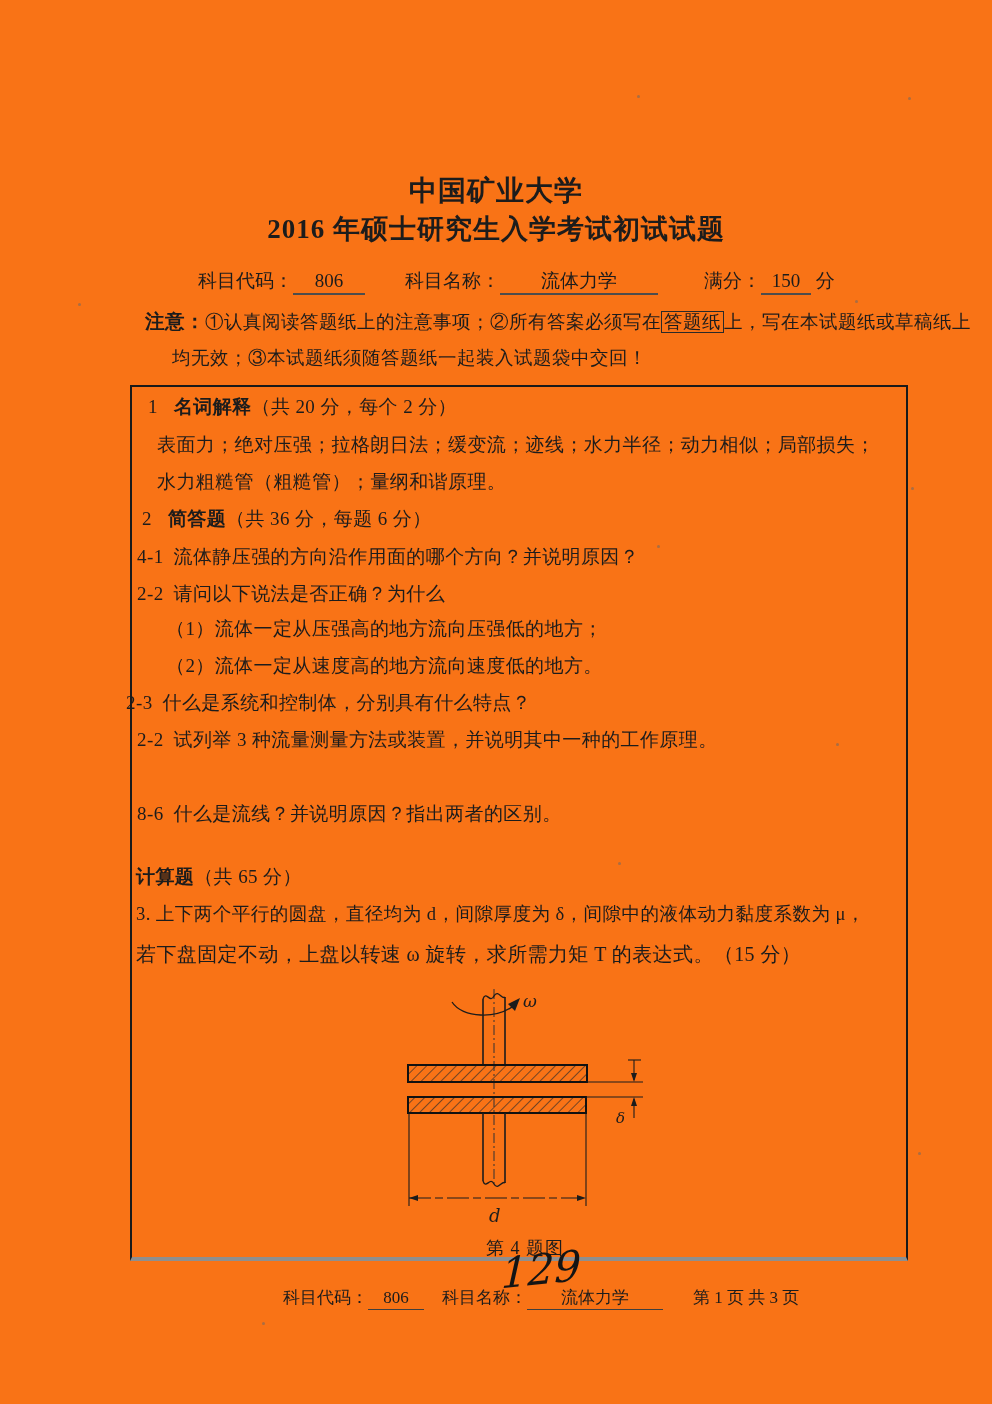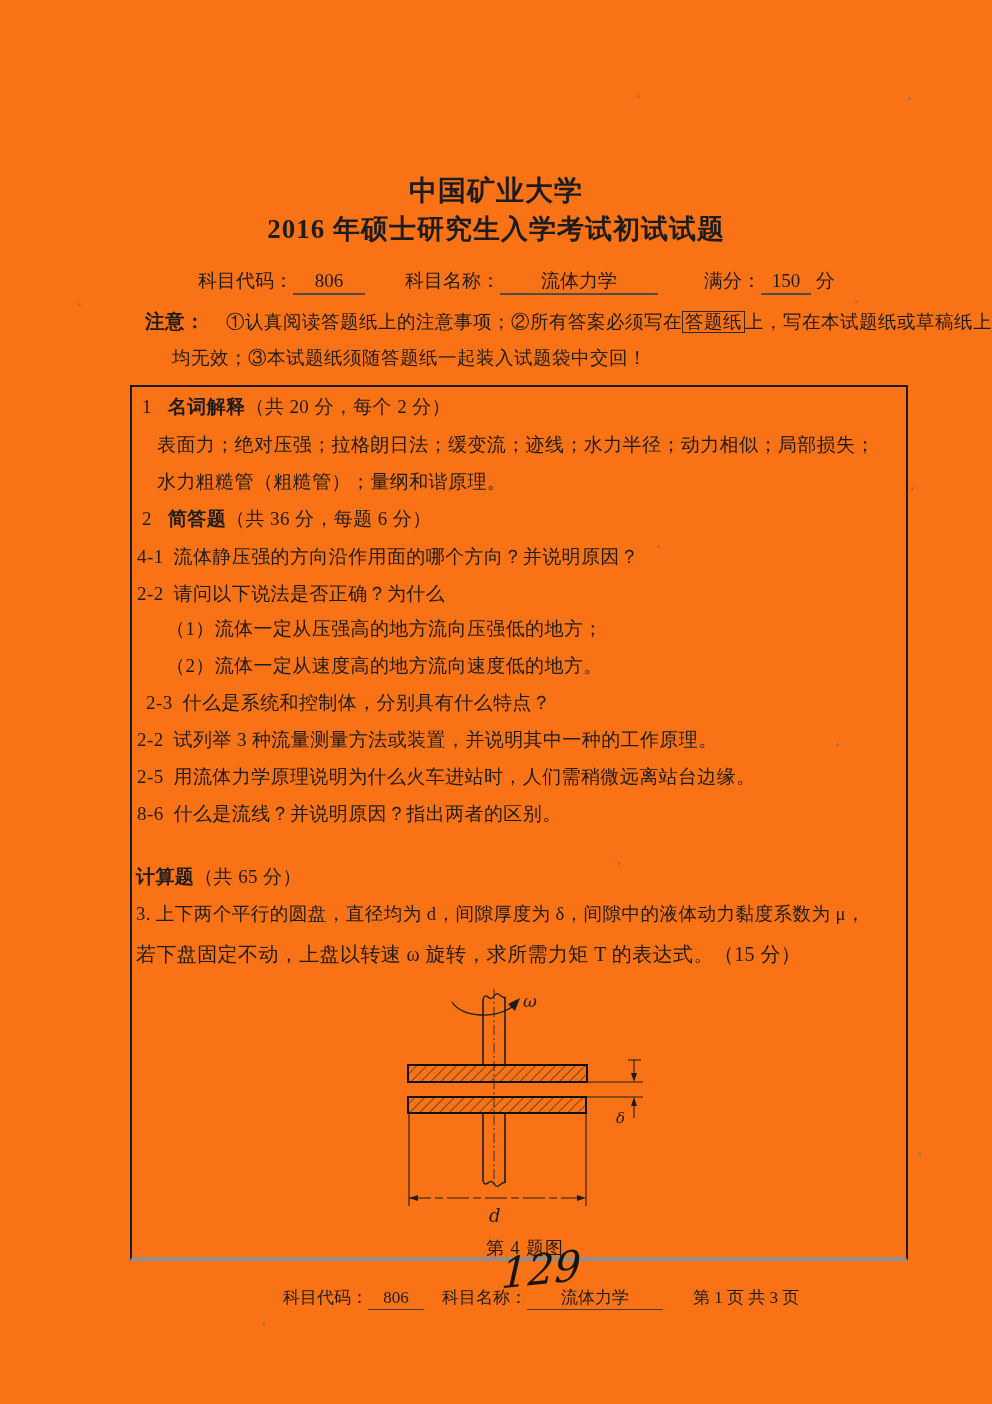--- a/index.html
+++ b/index.html
@@ -17,21 +17,21 @@
     left:0; right:0; top:211px; text-align:center;
     font-size:27px; font-weight:bold; letter-spacing:1px;
   }
   .metaline { left:198px; top:268px; font-size:19px; }
   .uv { display:inline-block; text-align:center; border-bottom:2px solid #4d4d4d; line-height:24px; }
   .w-code { width:72px; }
   .w-name { width:158px; }
   .w-score { width:50px; }
   .ml18 { margin-left:18px; } .ml30 { margin-left:30px; } .ml40 { margin-left:40px; } .ml46 { margin-left:46px; }
   .notice1 { left:145px; top:308px; font-size:18.5px; letter-spacing:0.5px; }
-  .notice-label { font-size:19.5px; font-weight:bold; margin-right:21px; }
+  .notice-label { font-size:19.5px; font-weight:bold; margin-right:0; }
   .boxed { border:1.5px solid #2a2a2a; padding:0 2px; }
   .notice2 { left:172px; top:345px; font-size:18.5px; letter-spacing:0.5px; }
   .qbox {
     left:130px; top:385px; width:774px; height:870px;
     border:2px solid #1a1a1a; border-bottom:4px solid #8f8f8f;
   }
   .row { position:absolute; white-space:nowrap; font-size:19px; letter-spacing:0.4px; }
   .qnum { display:inline-block; margin-right:16px; }
   .qno  { display:inline-block; margin-right:10px; }
   .qtitle { font-weight:bold; }
@@ -64,46 +64,43 @@
     <span>分</span>
   </div>
 
   <div class="abs notice1">
     <span class="notice-label">注意：</span><span>①认真阅读答题纸上的注意事项；②所有答案必须写在</span><span class="boxed">答题纸</span><span>上，写在本试题纸或草稿纸上</span>
   </div>
   <div class="abs notice2">均无效；③本试题纸须随答题纸一起装入试题袋中交回！</div>
 
   <div class="abs qbox"></div>
 
-  <div class="row" style="top:394px;left:142px">
+  <div class="row" style="top:394px;left:148px">
     <span class="qnum">1</span><span class="qtitle">名词解释</span><span>（共 20 分，每个 2 分）</span>
   </div>
   <div class="row" style="top:432px;left:157px">表面力；绝对压强；拉格朗日法；缓变流；迹线；水力半径；动力相似；局部损失；</div>
   <div class="row" style="top:469px;left:157px">水力粗糙管（粗糙管）；量纲和谐原理。</div>
 
   <div class="row" style="top:506px;left:142px">
     <span class="qnum">2</span><span class="qtitle">简答题</span><span>（共 36 分，每题 6 分）</span>
   </div>
 
   <div class="row" style="top:544px;left:137px">
     <span class="qno">4-1</span><span>流体静压强的方向沿作用面的哪个方向？并说明原因？</span>
   </div>
   <div class="row" style="top:581px;left:137px">
     <span class="qno">2-2</span><span>请问以下说法是否正确？为什么</span>
   </div>
   <div class="row" style="top:616px;left:166px">（1）流体一定从压强高的地方流向压强低的地方；</div>
   <div class="row" style="top:653px;left:166px">（2）流体一定从速度高的地方流向速度低的地方。</div>
-  <div class="row" style="top:690px;left:146px">
+  <div class="row" style="top:690px;left:126px">
     <span class="qno">2-3</span><span>什么是系统和控制体，分别具有什么特点？</span>
   </div>
   <div class="row" style="top:727px;left:137px">
     <span class="qno">2-2</span><span>试列举 3 种流量测量方法或装置，并说明其中一种的工作原理。</span>
-  </div>
-  <div class="row" style="top:764px;left:137px">
-    <span class="qno">2-5</span><span>用流体力学原理说明为什么火车进站时，人们需稍微远离站台边缘。</span>
   </div>
   <div class="row" style="top:801px;left:137px">
     <span class="qno">8-6</span><span>什么是流线？并说明原因？指出两者的区别。</span>
   </div>
 
   <div class="row" style="top:864px;left:136px">
     <span class="qtitle">计算题</span><span>（共 65 分）</span>
   </div>
   <div class="row" style="top:901px;left:136px;font-size:18.6px">3.  上下两个平行的圆盘，直径均为 d，间隙厚度为 δ，间隙中的液体动力黏度系数为 μ，</div>
   <div class="row" style="top:941px;left:136px;font-size:20px">若下盘固定不动，上盘以转速 ω 旋转，求所需力矩 T 的表达式。（15 分）</div>

